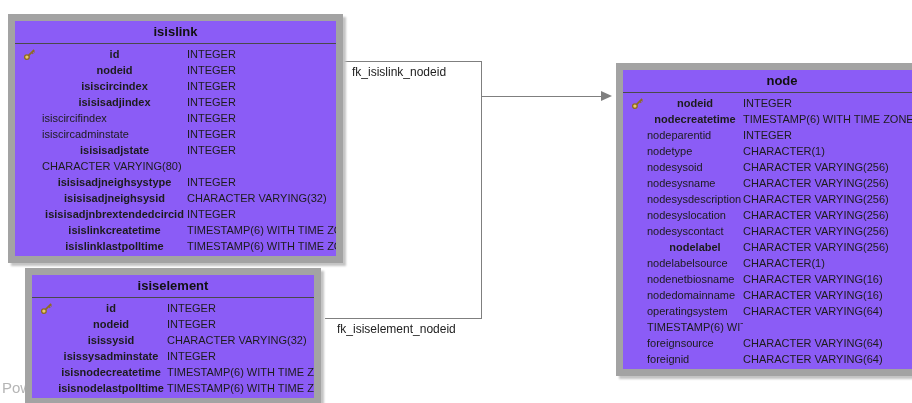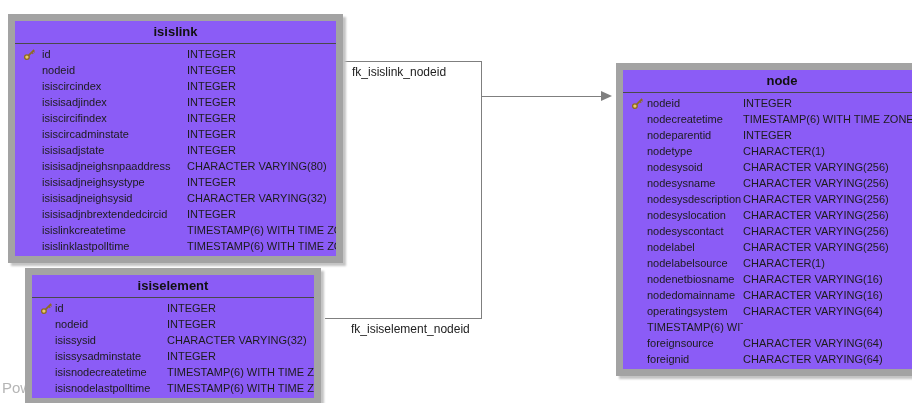--- a/index.html
+++ b/index.html
@@ -18,21 +18,21 @@
     border-bottom:1px solid #4a4a4a;
   }
   .tbl-rows { padding:2px 0; }
   .col-row { display:grid; height:16px; line-height:16px; font-size:11px; color:#1c1c1c; align-items:center; }
   .t0 .col-row { grid-template-columns:27px 145px 1fr; }
   .t1 .col-row { grid-template-columns:23px 112px 1fr; }
   .t2 .col-row { grid-template-columns:24px 96px 1fr; }
   .key-cell { display:flex; align-items:center; padding-left:8px; height:16px; }
   .key-cell svg { width:13px; height:13px; display:block; }
   .col-name { white-space:nowrap; overflow:hidden; }
-  .col-name.bold { font-weight:normal; }
+  .col-name.bold { font-weight:bold;text-align:center; }
   .col-type { white-space:nowrap; overflow:hidden; }
   .rel-line { position:absolute; background:#7f7f7f; z-index:1; }
   .rel-label { position:absolute; font-size:12px; color:#222222; z-index:3; white-space:nowrap; }
   .arrow-right {
     position:absolute; width:0; height:0; z-index:1;
     border-top:5px solid transparent; border-bottom:5px solid transparent;
     border-left:11px solid #7f7f7f;
   }
   .watermark { position:absolute; left:2px; top:379px; font-size:15px; color:#b5b5b5; z-index:1; }
 </style>
@@ -43,21 +43,21 @@
 
   <div class="watermark">Pow</div>
 
   <div class="rel-line" style="left:343px; top:61px;  width:138px; height:1px;"></div>
   <div class="rel-line" style="left:481px; top:61px;  width:1px;  height:258px;"></div>
   <div class="rel-line" style="left:325px; top:318px; width:156px; height:1px;"></div>
   <div class="rel-line" style="left:481px; top:96px;  width:121px; height:1px;"></div>
   <div class="arrow-right" style="left:601px; top:91px;"></div>
 
   <div class="rel-label" style="left:352px; top:65px;">fk_isislink_nodeid</div>
-  <div class="rel-label" style="left:351px; top:322px;">fk_isiselement_nodeid</div>
+  <div class="rel-label" style="left:337px; top:322px;">fk_isiselement_nodeid</div>
 
   <div class="dbtable t0" style="left:8px; top:14px; width:335px;">
     <div class="tbl-header">isislink</div>
     <div class="tbl-rows">
         <div class="col-row">
           <span class="key-cell">
             <svg viewBox="0 0 14 14">
               <g stroke="#8f6c1f">
                 <path d="M6.1 7.9 L12 2" stroke-width="1.8" fill="none"></path>
                 <path d="M9.4 4.6 L11 6.2" stroke-width="1.2" fill="none"></path>
@@ -94,21 +94,20 @@
           <span class="col-name">isiscircadminstate</span>
           <span class="col-type">INTEGER</span>
         </div>
         <div class="col-row">
           <span class="key-cell"></span>
           <span class="col-name bold">isisisadjstate</span>
           <span class="col-type">INTEGER</span>
         </div>
         <div class="col-row">
           <span class="key-cell"></span>
-          <span class="col-name bold">isisisadjneighsnpaaddress</span>
           <span class="col-type">CHARACTER VARYING(80)</span>
         </div>
         <div class="col-row">
           <span class="key-cell"></span>
           <span class="col-name bold">isisisadjneighsystype</span>
           <span class="col-type">INTEGER</span>
         </div>
         <div class="col-row">
           <span class="key-cell"></span>
           <span class="col-name bold">isisisadjneighsysid</span>

